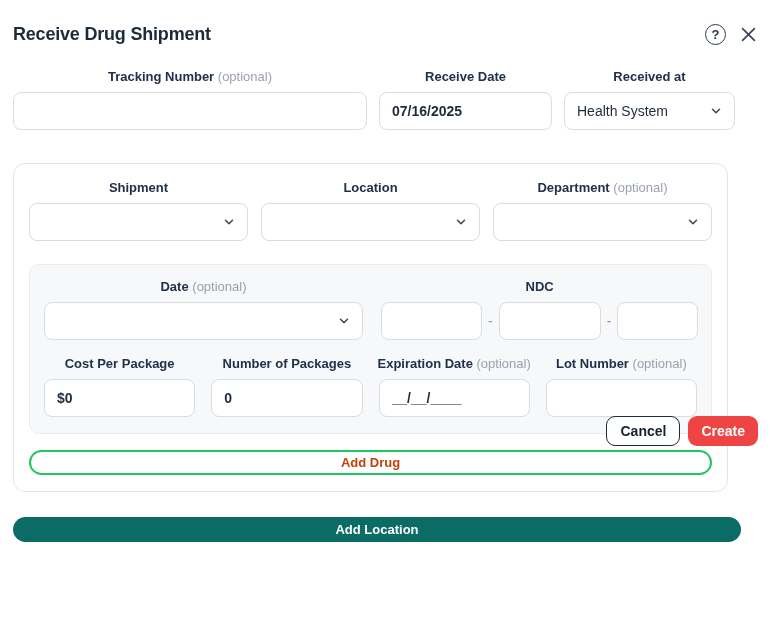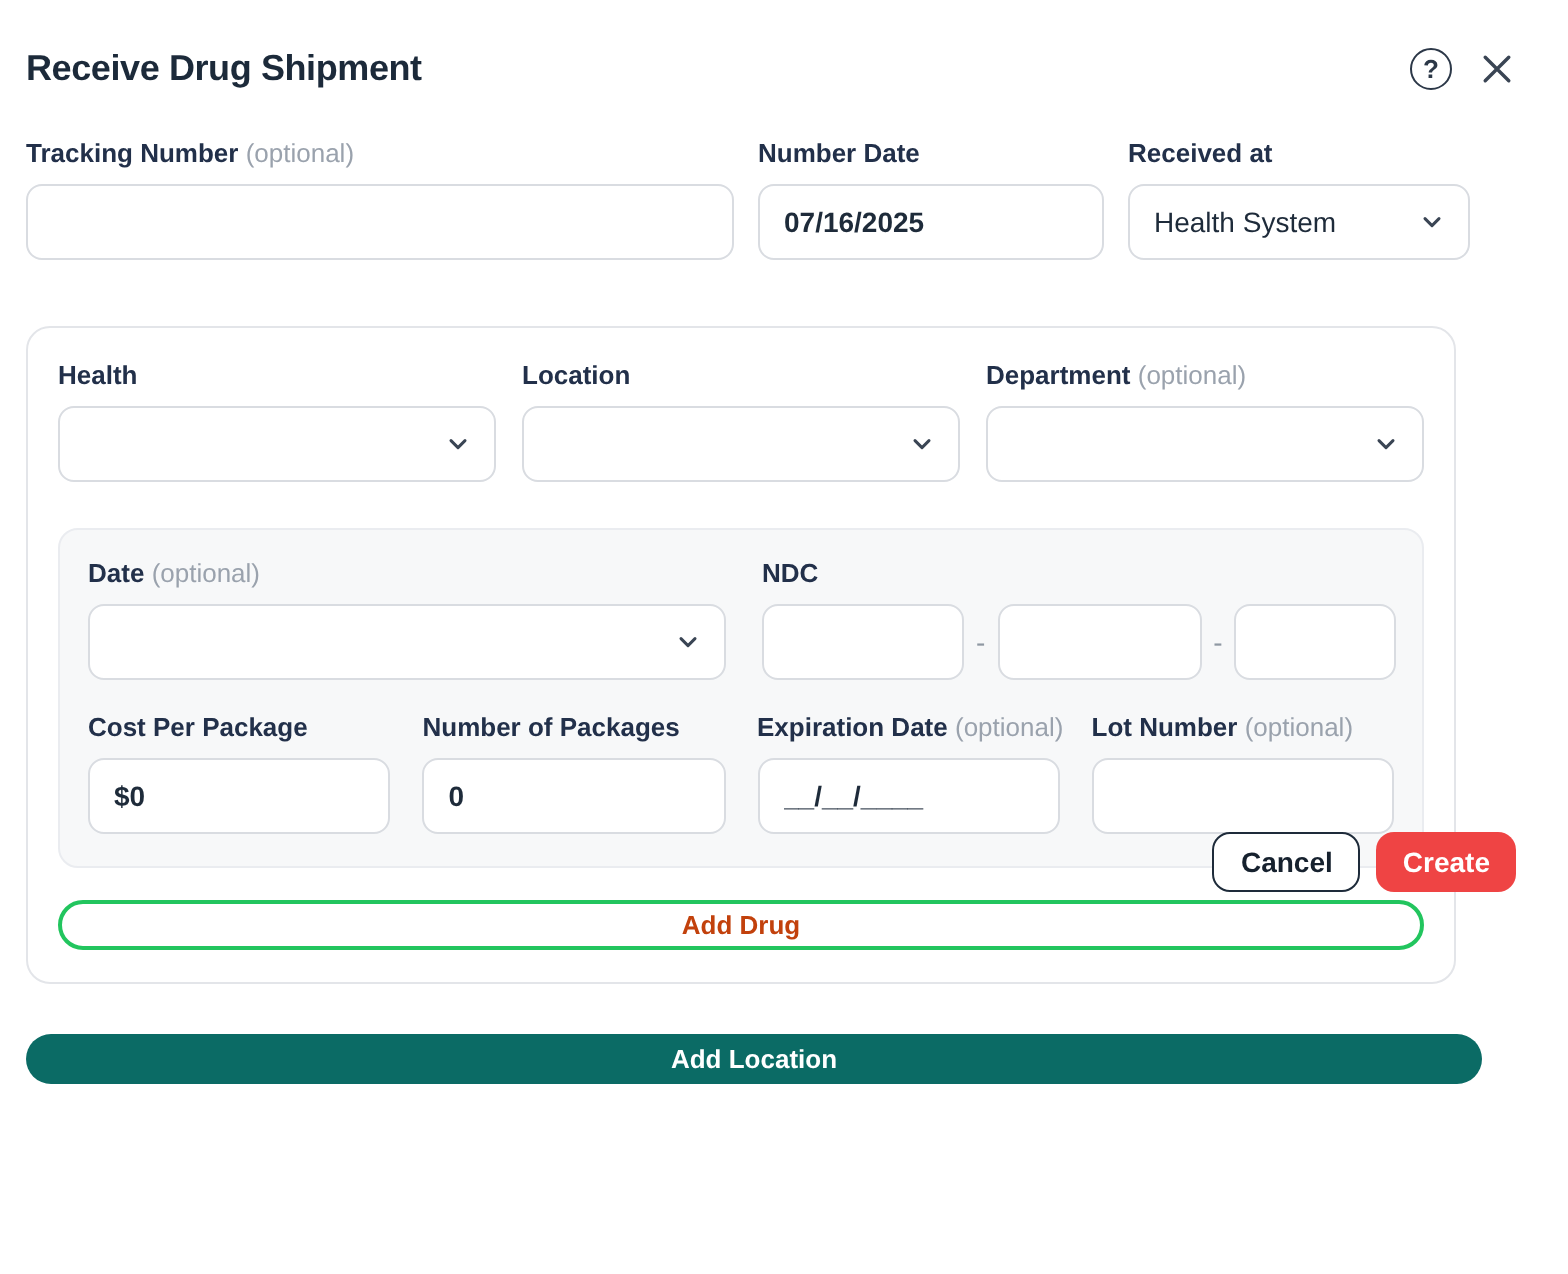--- a/index.html
+++ b/index.html
@@ -17,21 +17,21 @@
   .header-icons { display: flex; align-items: center; gap: 15px; }
   .icon-btn { background: none; border: none; padding: 0; cursor: pointer; display: flex; align-items: center; }
   .help-circle {
     width: 21px; height: 21px; border: 1.6px solid #2c3848; border-radius: 50%;
     display: flex; align-items: center; justify-content: center;
     font-size: 13px; font-weight: 700; color: #2c3848; line-height: 1;
   }
   .close-x svg { display: block; }
 
   
-  .field { display: flex; flex-direction: column; }
+  .field { display: flex; flex-direction: column; align-items: center; }
   .field-label { font-size: 13px; font-weight: 700; color: #22304a; margin-bottom: 8px; white-space: nowrap; }
   .optional { color: #9aa2ad; font-weight: 400; }
   .control {
     height: 38px; border: 1px solid #d9dce1; border-radius: 8px; background: #fff;
     padding: 0 12px; font-size: 14px; color: #1e2b3a; width: 100%;
     font-family: "Liberation Sans", "DejaVu Sans", sans-serif;
   }
   input.control { outline: none; font-weight: bold; }
   .select {
     display: flex; align-items: center; justify-content: space-between; cursor: pointer;
@@ -111,40 +111,40 @@
 
   <div class="row-top">
     <div class="field f-tracking">
       <div class="field-label">
         <span>Tracking Number</span>
         <span class="optional">(optional)</span>
       </div>
       <input class="control" type="text" value="" style="">
     </div>
     <div class="field f-date">
-      <div class="field-label">Number Date</div>
+      <div class="field-label">Receive Date</div>
       <input class="control" type="text" value="07/16/2025" style="">
     </div>
     <div class="field f-received">
       <div class="field-label">Received at</div>
       <div class="control select">
         <span>Health System</span>
         <span class="chevron">
           <svg width="12" height="12" viewBox="0 0 12 12">
               <path d="M2.5 4.3 L6 7.8 L9.5 4.3" fill="none" stroke="#3a4554" stroke-width="1.5" stroke-linecap="round" stroke-linejoin="round"></path>
             </svg>
         </span>
       </div>
     </div>
   </div>
 
   <div class="patient-card">
     <div class="row-selects">
       <div class="field">
-        <div class="field-label">Health</div>
+        <div class="field-label">Shipment</div>
         <div class="control select">
           <span></span>
           <span class="chevron">
             <svg width="12" height="12" viewBox="0 0 12 12">
                 <path d="M2.5 4.3 L6 7.8 L9.5 4.3" fill="none" stroke="#3a4554" stroke-width="1.5" stroke-linecap="round" stroke-linejoin="round"></path>
               </svg>
           </span>
         </div>
       </div>
       <div class="field">

